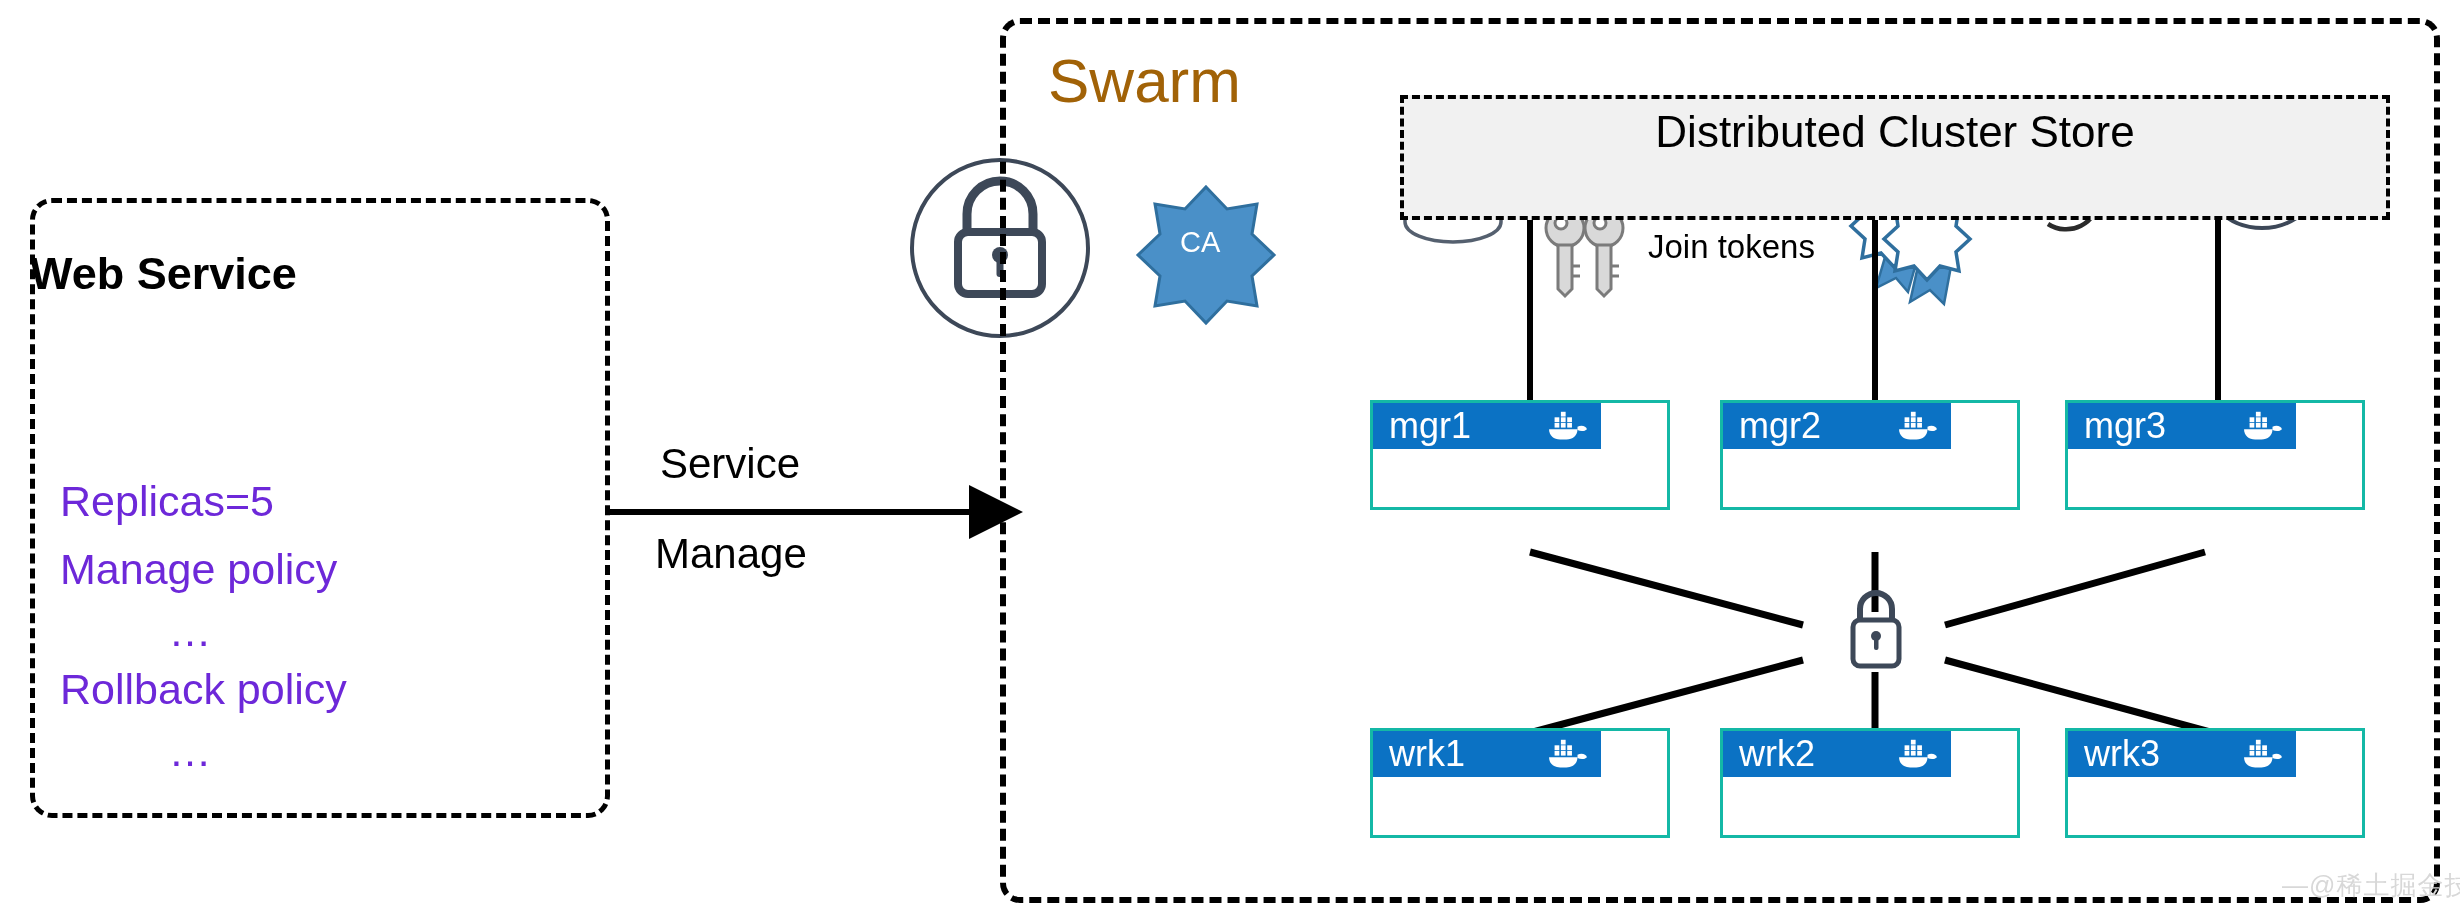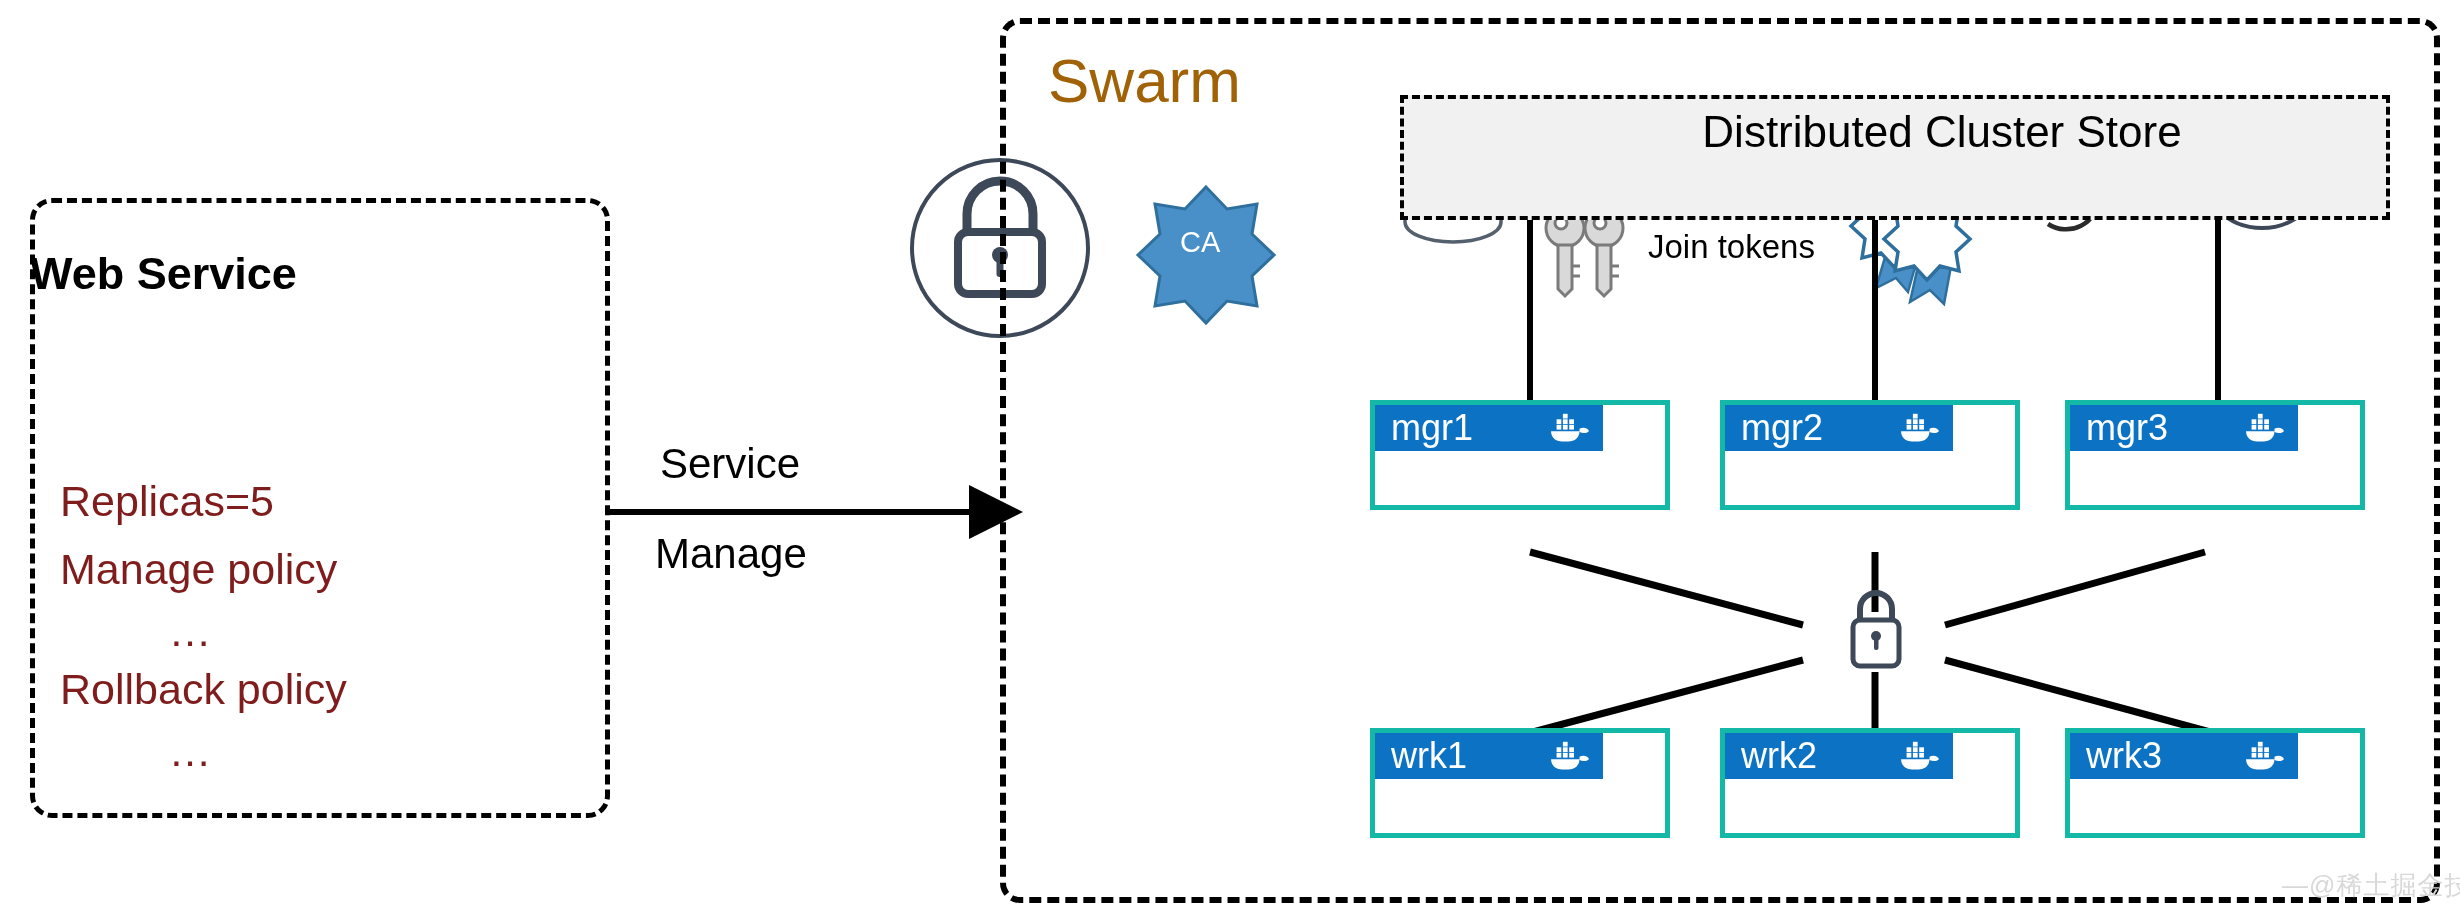--- a/index.html
+++ b/index.html
@@ -43,21 +43,21 @@
     width: 580px;
     text-align: left;
     font-size: 45px;
     font-weight: bold;
     color: #000000;
   }
   .svc-line {
     position: absolute;
     left: 60px;
     font-size: 43px;
-    color: #7f1d1d;
+    color: #6d28d9;
   }
   .svc-line.dots {
     left: 60px;
     width: 260px;
     text-align: center;
   }
   
   #deploy-label {
     left: 660px; top: 443px;
     font-size: 42px;
@@ -95,32 +95,31 @@
     background: #f1f1f1;
     border: 4px dashed #000000;
     box-sizing: border-box;
   }
   #store-title {
     left: 1400px; top: 110px;
     width: 990px;
     text-align: center;
     font-size: 44px;
     color: #000000;
-    padding-left: 47px;
   }
   #join-tokens-label {
     left: 1648px; top: 230px;
     font-size: 33px;
     color: #000000;
   }
   
   .node-box {
     position: absolute;
     width: 300px; height: 110px;
-    border: 5px solid #14b8a6;
+    border: 3px solid #14b8a6;
     background: #ffffff;
     box-sizing: border-box;
   }
   .node-header {
     position: absolute;
     left: 0; top: 0;
     width: 228px; height: 46px;
     background: #0b72c4;
     display: flex;
     align-items: center;

